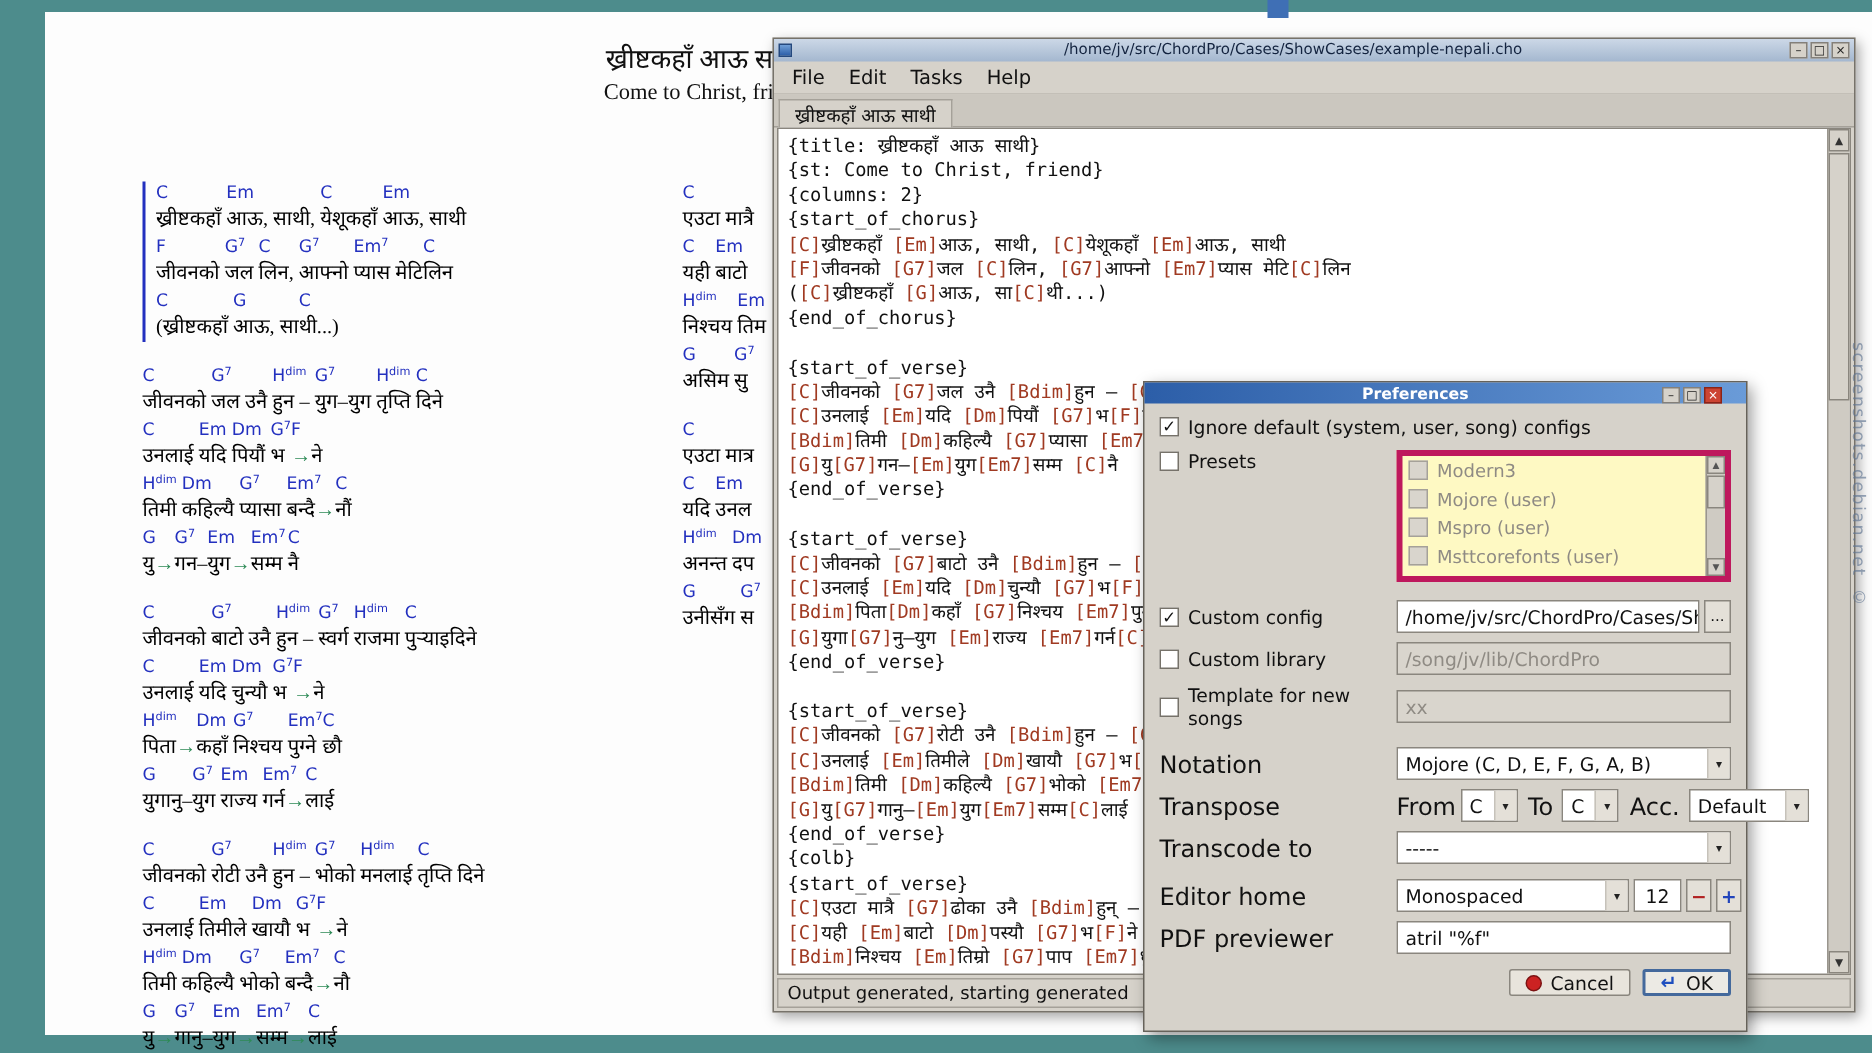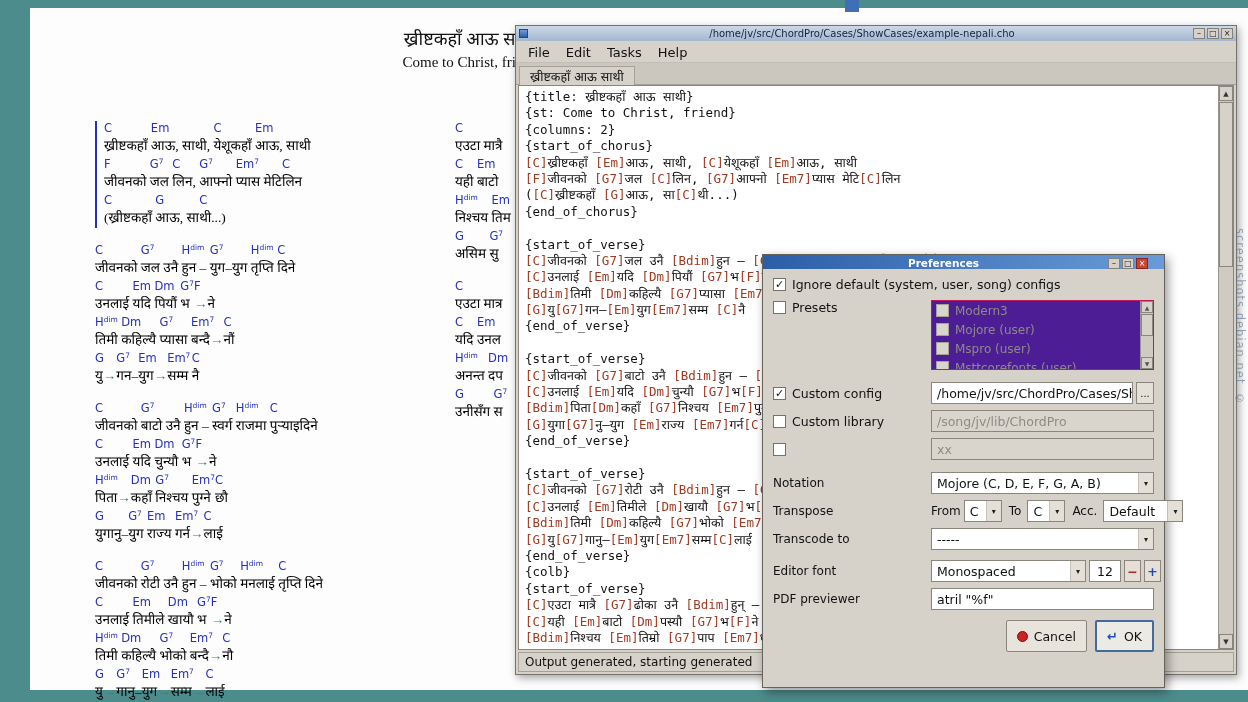--- a/index.html
+++ b/index.html
@@ -53,45 +53,45 @@
   .dlg-body{padding:8px 10px 0;font-size:12.5px}
   .prow{display:flex;align-items:center;margin-bottom:6px}
   .prow.top{align-items:flex-start}
   .mb8{margin-bottom:8px}.mb10{margin-bottom:10px}.mb12{margin-bottom:12px}
   .labelcol{width:158px;flex:none;display:flex;align-items:center}
   .ctrlcol{flex:1;display:flex;align-items:center;gap:3px;min-width:0}
   .chk{display:flex;align-items:center;gap:6px;cursor:default}
   .cb{width:13px;height:13px;background:#fff;border:1px solid #76726a;display:inline-flex;align-items:center;justify-content:center;font-size:11px;color:#111;flex:none}
   .cb.checked::before{content:"✓"}
   .cb.dis{background:#d9d5cd;border-color:#a5a199}
-  .plabel{font-size:12px}
+  .plabel{font-size:16px}
   .inlbl{margin:0 3px 0 4px;flex:none}
   .tfield{height:22px;background:#fff;border:1px solid #8a867e;padding:0 5px;display:flex;align-items:center;white-space:nowrap;overflow:hidden;flex:1;min-width:0}
   .tfield.disabled{background:#d9d5cd;color:#8f8b84}
   .mini-btn{width:18px;height:22px;background:#e4e0d8;border:1px solid #8a867e;display:flex;align-items:center;justify-content:center;font-size:10px;flex:none}
   .combo{height:22px;background:#fff;border:1px solid #8a867e;display:flex;align-items:center;min-width:0}
   .combo .val{flex:1;padding:0 5px;white-space:nowrap;overflow:hidden}
   .combo .arr{width:15px;height:100%;display:flex;align-items:center;justify-content:center;font-size:8px;color:#222;border-left:1px solid #c6c2ba;background:#e4e0d8;flex:none}
   .combo.grow{flex:1}
   .combo.w36{width:38px;flex:none}
   .combo.w78{width:80px;flex:none}
   .combo.w155{width:155px;flex:none}
   .spin{width:32px;height:22px;background:#fff;border:1px solid #8a867e;display:flex;align-items:center;justify-content:center;flex:none}
   .sq{width:17px;height:22px;background:#e4e0d8;border:1px solid #8a867e;display:flex;align-items:center;justify-content:center;font-weight:bold;flex:none}
   .sq.minus{color:#b22222}
   .sq.plus{color:#2244bb}
-  .listbox{flex:1;height:70px;background:#4c1d95;border:1px solid #be185d;position:relative;overflow:hidden}
+  .listbox{flex:1;height:88px;background:#fef9c3;border:4px solid #be185d;position:relative;overflow:hidden}
   .list-items{position:absolute;left:0;top:0;right:13px}
   .list-item{display:flex;align-items:center;gap:6px;height:19px;padding:0 4px;color:#8f8b84;font-size:12px;white-space:nowrap;overflow:hidden}
   .list-scroll{position:absolute;right:0;top:0;bottom:0;width:13px;background:#cfcbc3;border-left:1px solid #9a968e}
   .ls-arrow{position:absolute;left:0;right:0;top:0;height:12px;background:#d6d2ca;border:1px solid #8a867e;font-size:6px;display:flex;align-items:center;justify-content:center;color:#555}
   .ls-arrow.down{top:auto;bottom:0}
   .ls-thumb{position:absolute;left:0;right:0;top:13px;height:22px;background:#d6d2ca;border:1px solid #8a867e}
   .btnrow{display:flex;justify-content:flex-end;gap:8px;margin-top:10px}
-  .btn{height:32px;background:#e8e4dc;border:1px solid #8a867e;border-radius:2px;display:flex;align-items:center;gap:6px;padding:0 10px;font-size:12.5px}
+  .btn{height:18px;background:#e8e4dc;border:1px solid #8a867e;border-radius:2px;display:flex;align-items:center;gap:6px;padding:0 10px;font-size:12.5px}
   .btn.ok{border:2px solid #44699c;background:#eceae4}
   .ico-cancel{width:11px;height:11px;border-radius:50%;background:#cc2222;border:1px solid #7c1212;flex:none}
   .ico-ok{color:#1f4fbf;font-weight:bold;font-size:13px}
 
   
   .watermark{position:absolute;right:1px;top:228px;width:15px;display:flex;flex-direction:column;align-items:center;gap:8px;z-index:40;color:rgba(96,116,146,.65)}
   .wm-text{writing-mode:vertical-rl;font-size:11.5px;letter-spacing:1px;white-space:nowrap}
   .wm-c{font-size:11px}
 </style>
 </head>
@@ -288,20 +288,21 @@
         <div class="tfield disabled">
           <span>/song/jv/lib/ChordPro</span>
         </div>
       </div>
     </div>
 
     <div class="prow mb12">
       <div class="labelcol">
         <label class="chk">
           <span class="cb"></span>
+          <span>Template for new songs</span>
         </label>
       </div>
       <div class="ctrlcol">
         <div class="tfield disabled">
           <span>xx</span>
         </div>
       </div>
     </div>
 
     <div class="prow">
@@ -346,21 +347,21 @@
       <div class="ctrlcol">
         <div class="combo grow">
           <span class="val">-----</span>
           <span class="arr">▾</span>
         </div>
       </div>
     </div>
 
     <div class="prow">
       <div class="labelcol">
-          <span class="plabel">Editor font</span>
+          <span class="plabel">Editor home</span>
         </div>
       <div class="ctrlcol">
         <div class="combo w155">
           <span class="val">Monospaced</span>
           <span class="arr">▾</span>
         </div>
         <div class="spin">12</div>
         <div class="sq minus">−</div>
         <div class="sq plus">+</div>
       </div>

